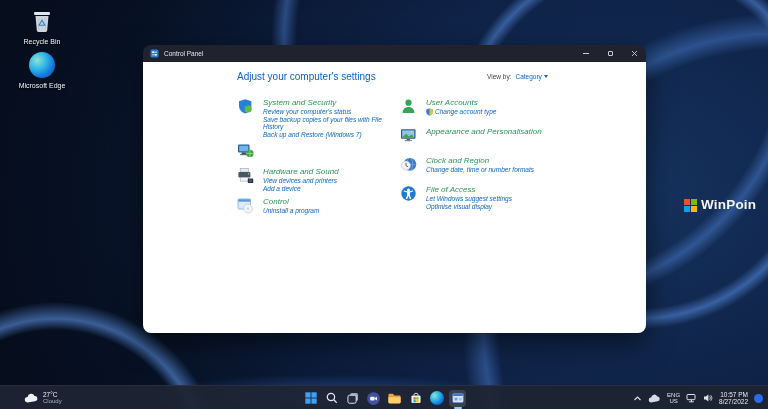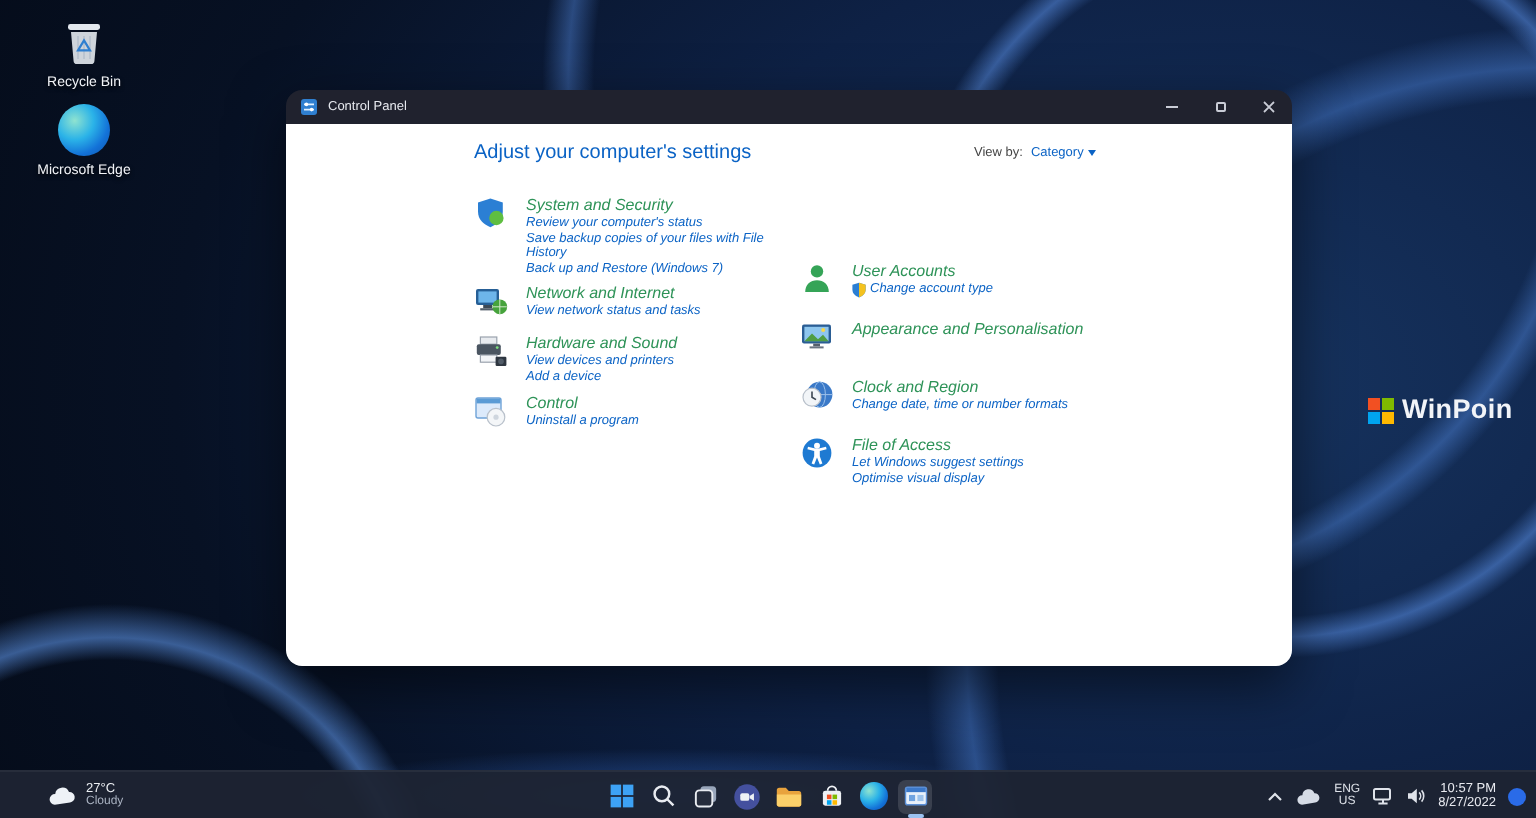--- a/index.html
+++ b/index.html
@@ -41,21 +41,21 @@
 
   .winbody{ position:relative; height:271px; background:#ffffff; border-radius:0 0 8px 8px; }
   .cp-header{ position:absolute; left:94px; top:9px; font-size:10px; color:#0b63c5; }
   .viewby{ position:absolute; left:344px; top:11px; display:flex; align-items:center; gap:4px; }
   .vb-label{ font-size:6.5px; color:#444; }
   .vb-value{ font-size:6.5px; color:#0b63c5; display:flex; align-items:center; gap:2px; cursor:pointer; }
   .vb-chev{ width:0; height:0; border-left:2.5px solid transparent; border-right:2.5px solid transparent; border-top:3px solid #0b63c5; }
 
   .col{ position:absolute; top:36px;font-style:italic; }
   .col-left{ left:94px; width:160px; }
-  .col-right{ left:257px; width:175px;margin-top:33px; }
+  .col-right{ left:257px; width:175px; }
   .cat{ display:flex; gap:9px; min-height:21px; }
   .col-left .cat{ margin-bottom:4px; }
   .col-right .cat{ margin-bottom:8px; }
   .cat-ico{ flex:0 0 17px; width:17px; height:17px; }
   .cat-ico svg{ display:block; }
   .cat-h{ display:block; font-size:8px; line-height:10px; color:#2e9358; text-decoration:none; cursor:pointer; }
   .cat-l{ display:block; font-size:6.5px; line-height:7.6px; color:#0b63c5; text-decoration:none; cursor:pointer; }
   .uac-row{ display:flex; align-items:center; gap:2px; }
 
   
@@ -168,24 +168,20 @@
           <span class="cat-ico">
             <svg width="17" height="17" viewBox="0 0 17 17">
               <rect x="1" y="2.5" width="11.5" height="8" rx="1" fill="#265f96"></rect>
               <rect x="2.2" y="3.7" width="9.1" height="5.6" fill="#6db5ea"></rect>
               <rect x="4.6" y="10.5" width="4.4" height="1.6" fill="#3c4956"></rect>
               <rect x="3.1" y="12.1" width="7.4" height="1.1" fill="#55606c"></rect>
               <circle cx="12.9" cy="11.4" r="3.7" fill="#46a33c"></circle>
               <path d="M9.4 11.4h7M12.9 7.8v7.2" stroke="#cfe8c8" stroke-width="0.5" fill="none"></path>
             </svg>
           </span>
-          <div class="cat-tx">
-            <a class="cat-h">Network and Internet</a>
-            <a class="cat-l">View network status and tasks</a>
-          </div>
         </div>
 
         <div class="cat">
           <span class="cat-ico">
             <svg width="17" height="17" viewBox="0 0 17 17">
               <rect x="3.2" y="1.5" width="8.2" height="3.6" fill="#e8ebef" stroke="#9aa2ad" stroke-width="0.6"></rect>
               <rect x="1.4" y="5.1" width="12" height="5.4" rx="1" fill="#4a5561"></rect>
               <circle cx="11.6" cy="6.8" r="0.7" fill="#7ee07e"></circle>
               <rect x="3.2" y="10.5" width="8.2" height="3.6" fill="#f2f4f7" stroke="#9aa2ad" stroke-width="0.6"></rect>
               <rect x="10.8" y="11.4" width="5.4" height="4.6" rx="0.6" fill="#2e3640"></rect>

